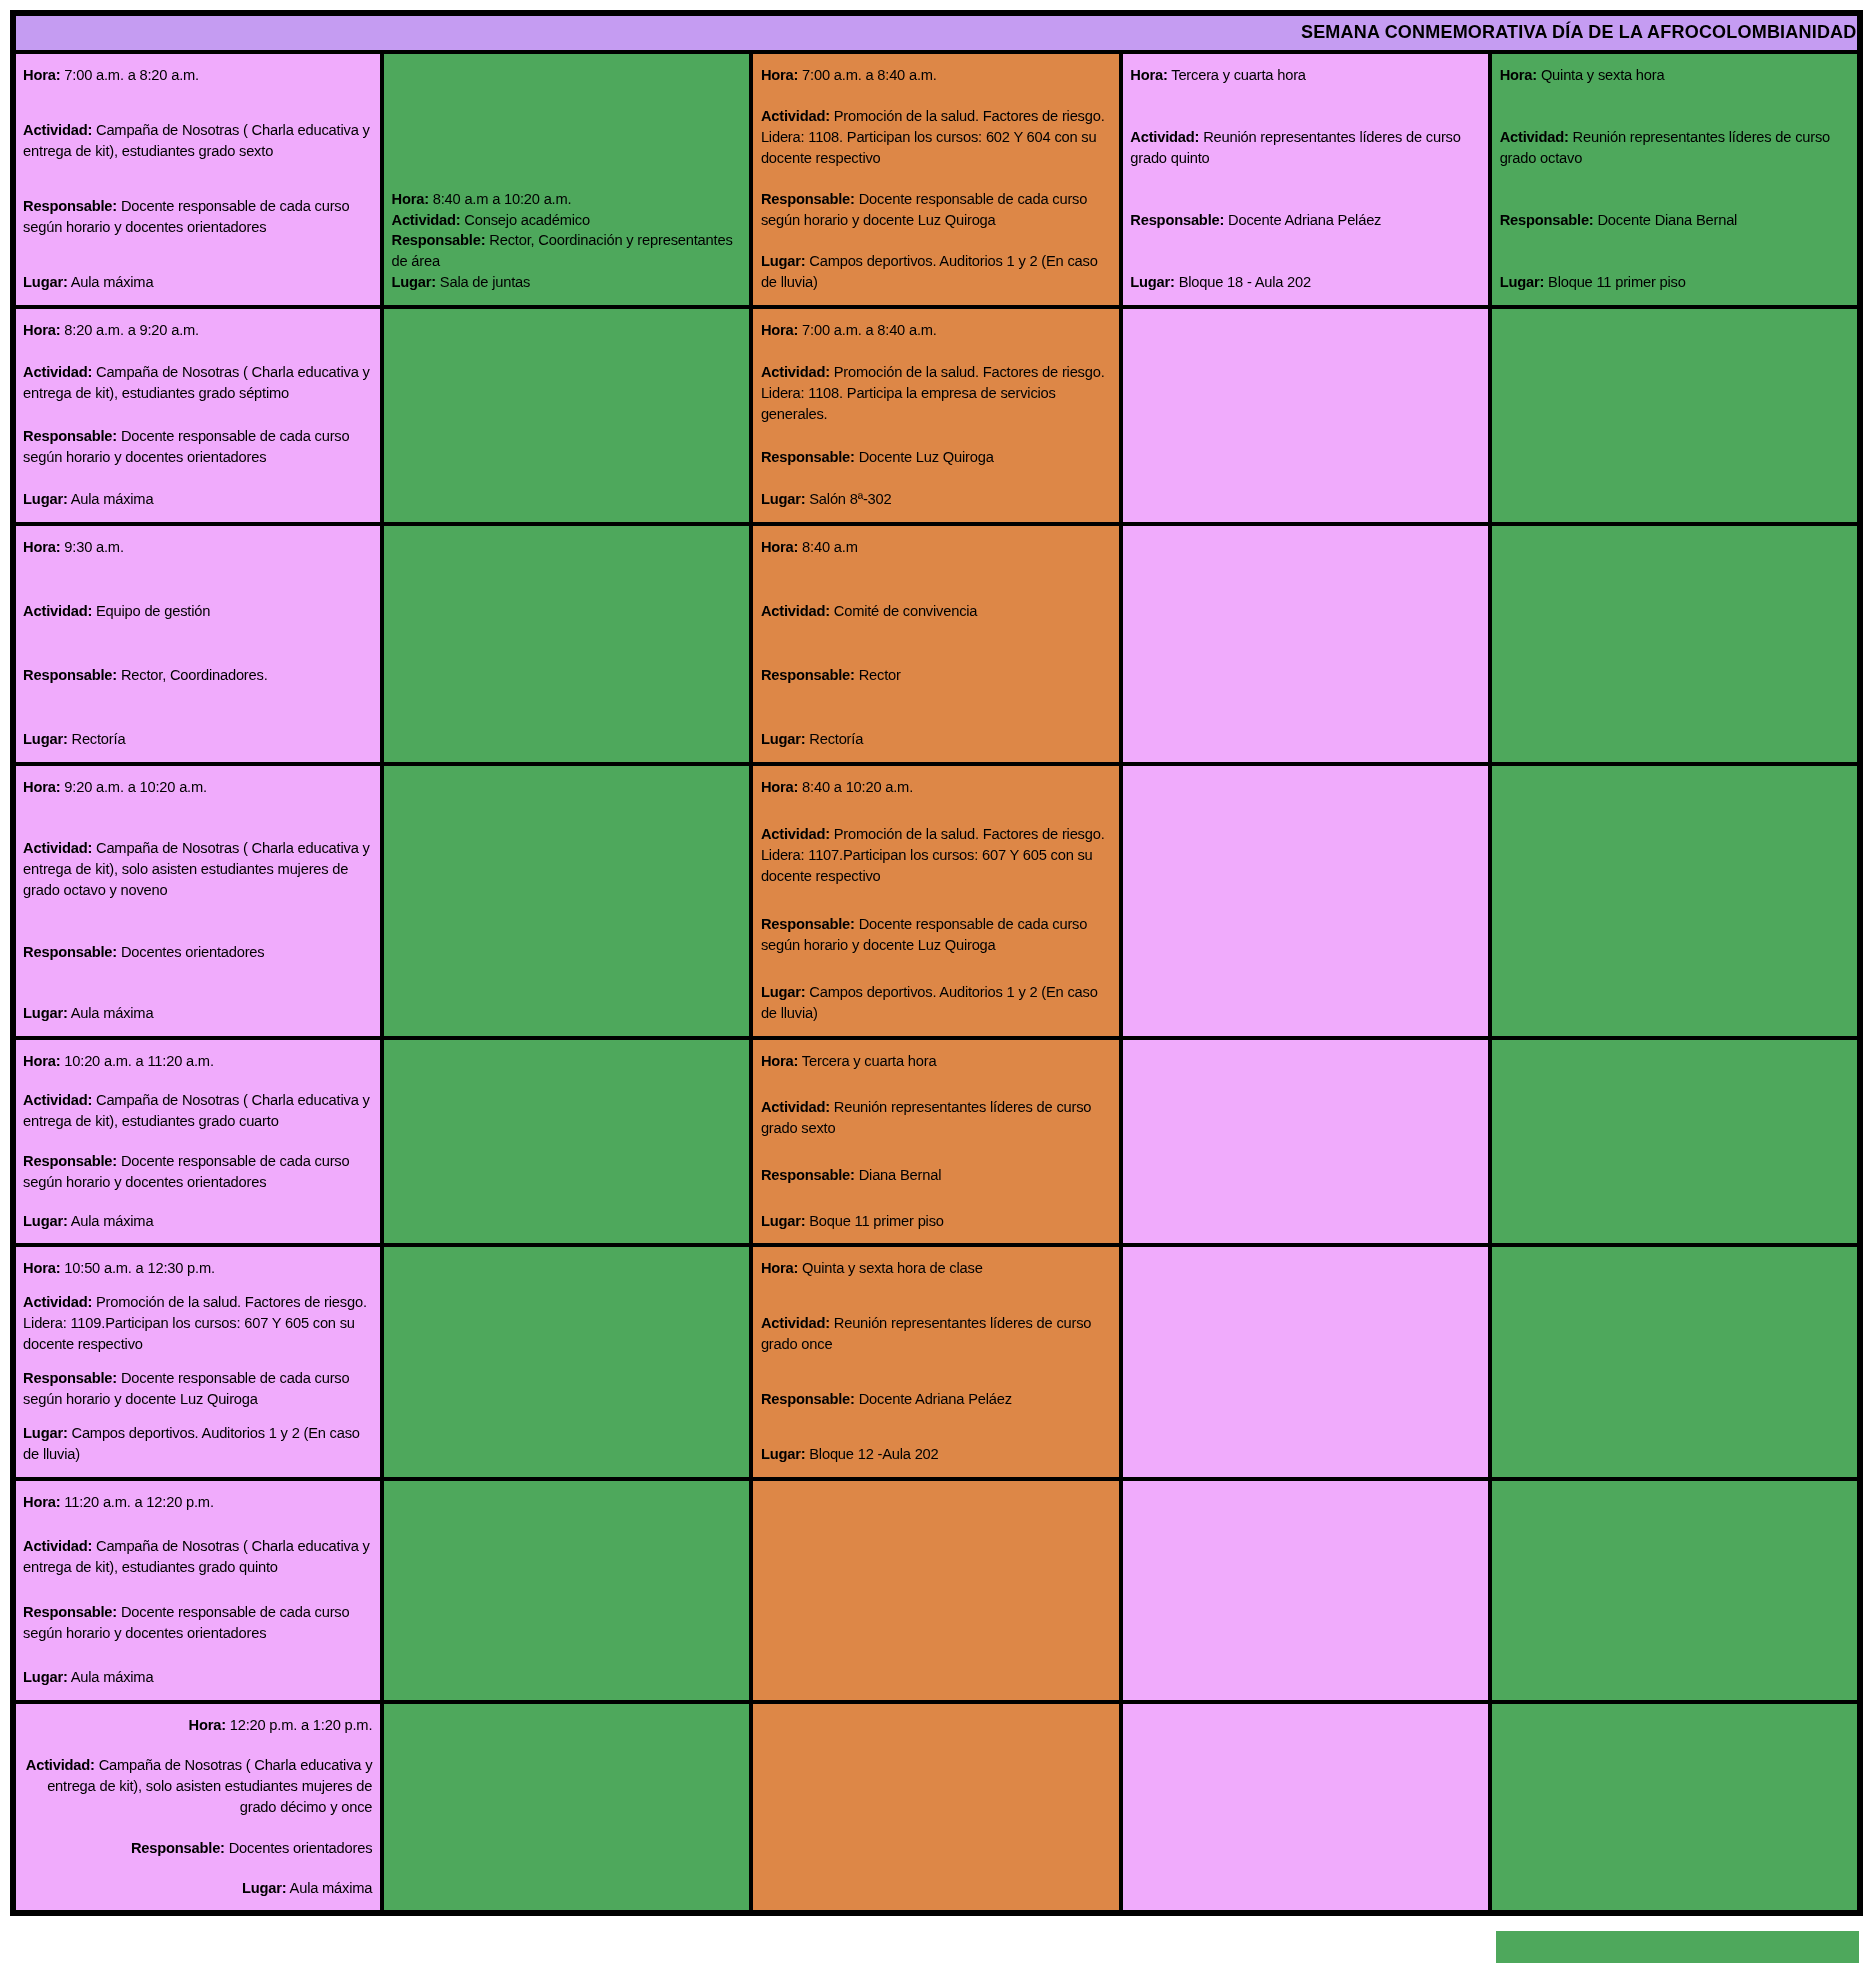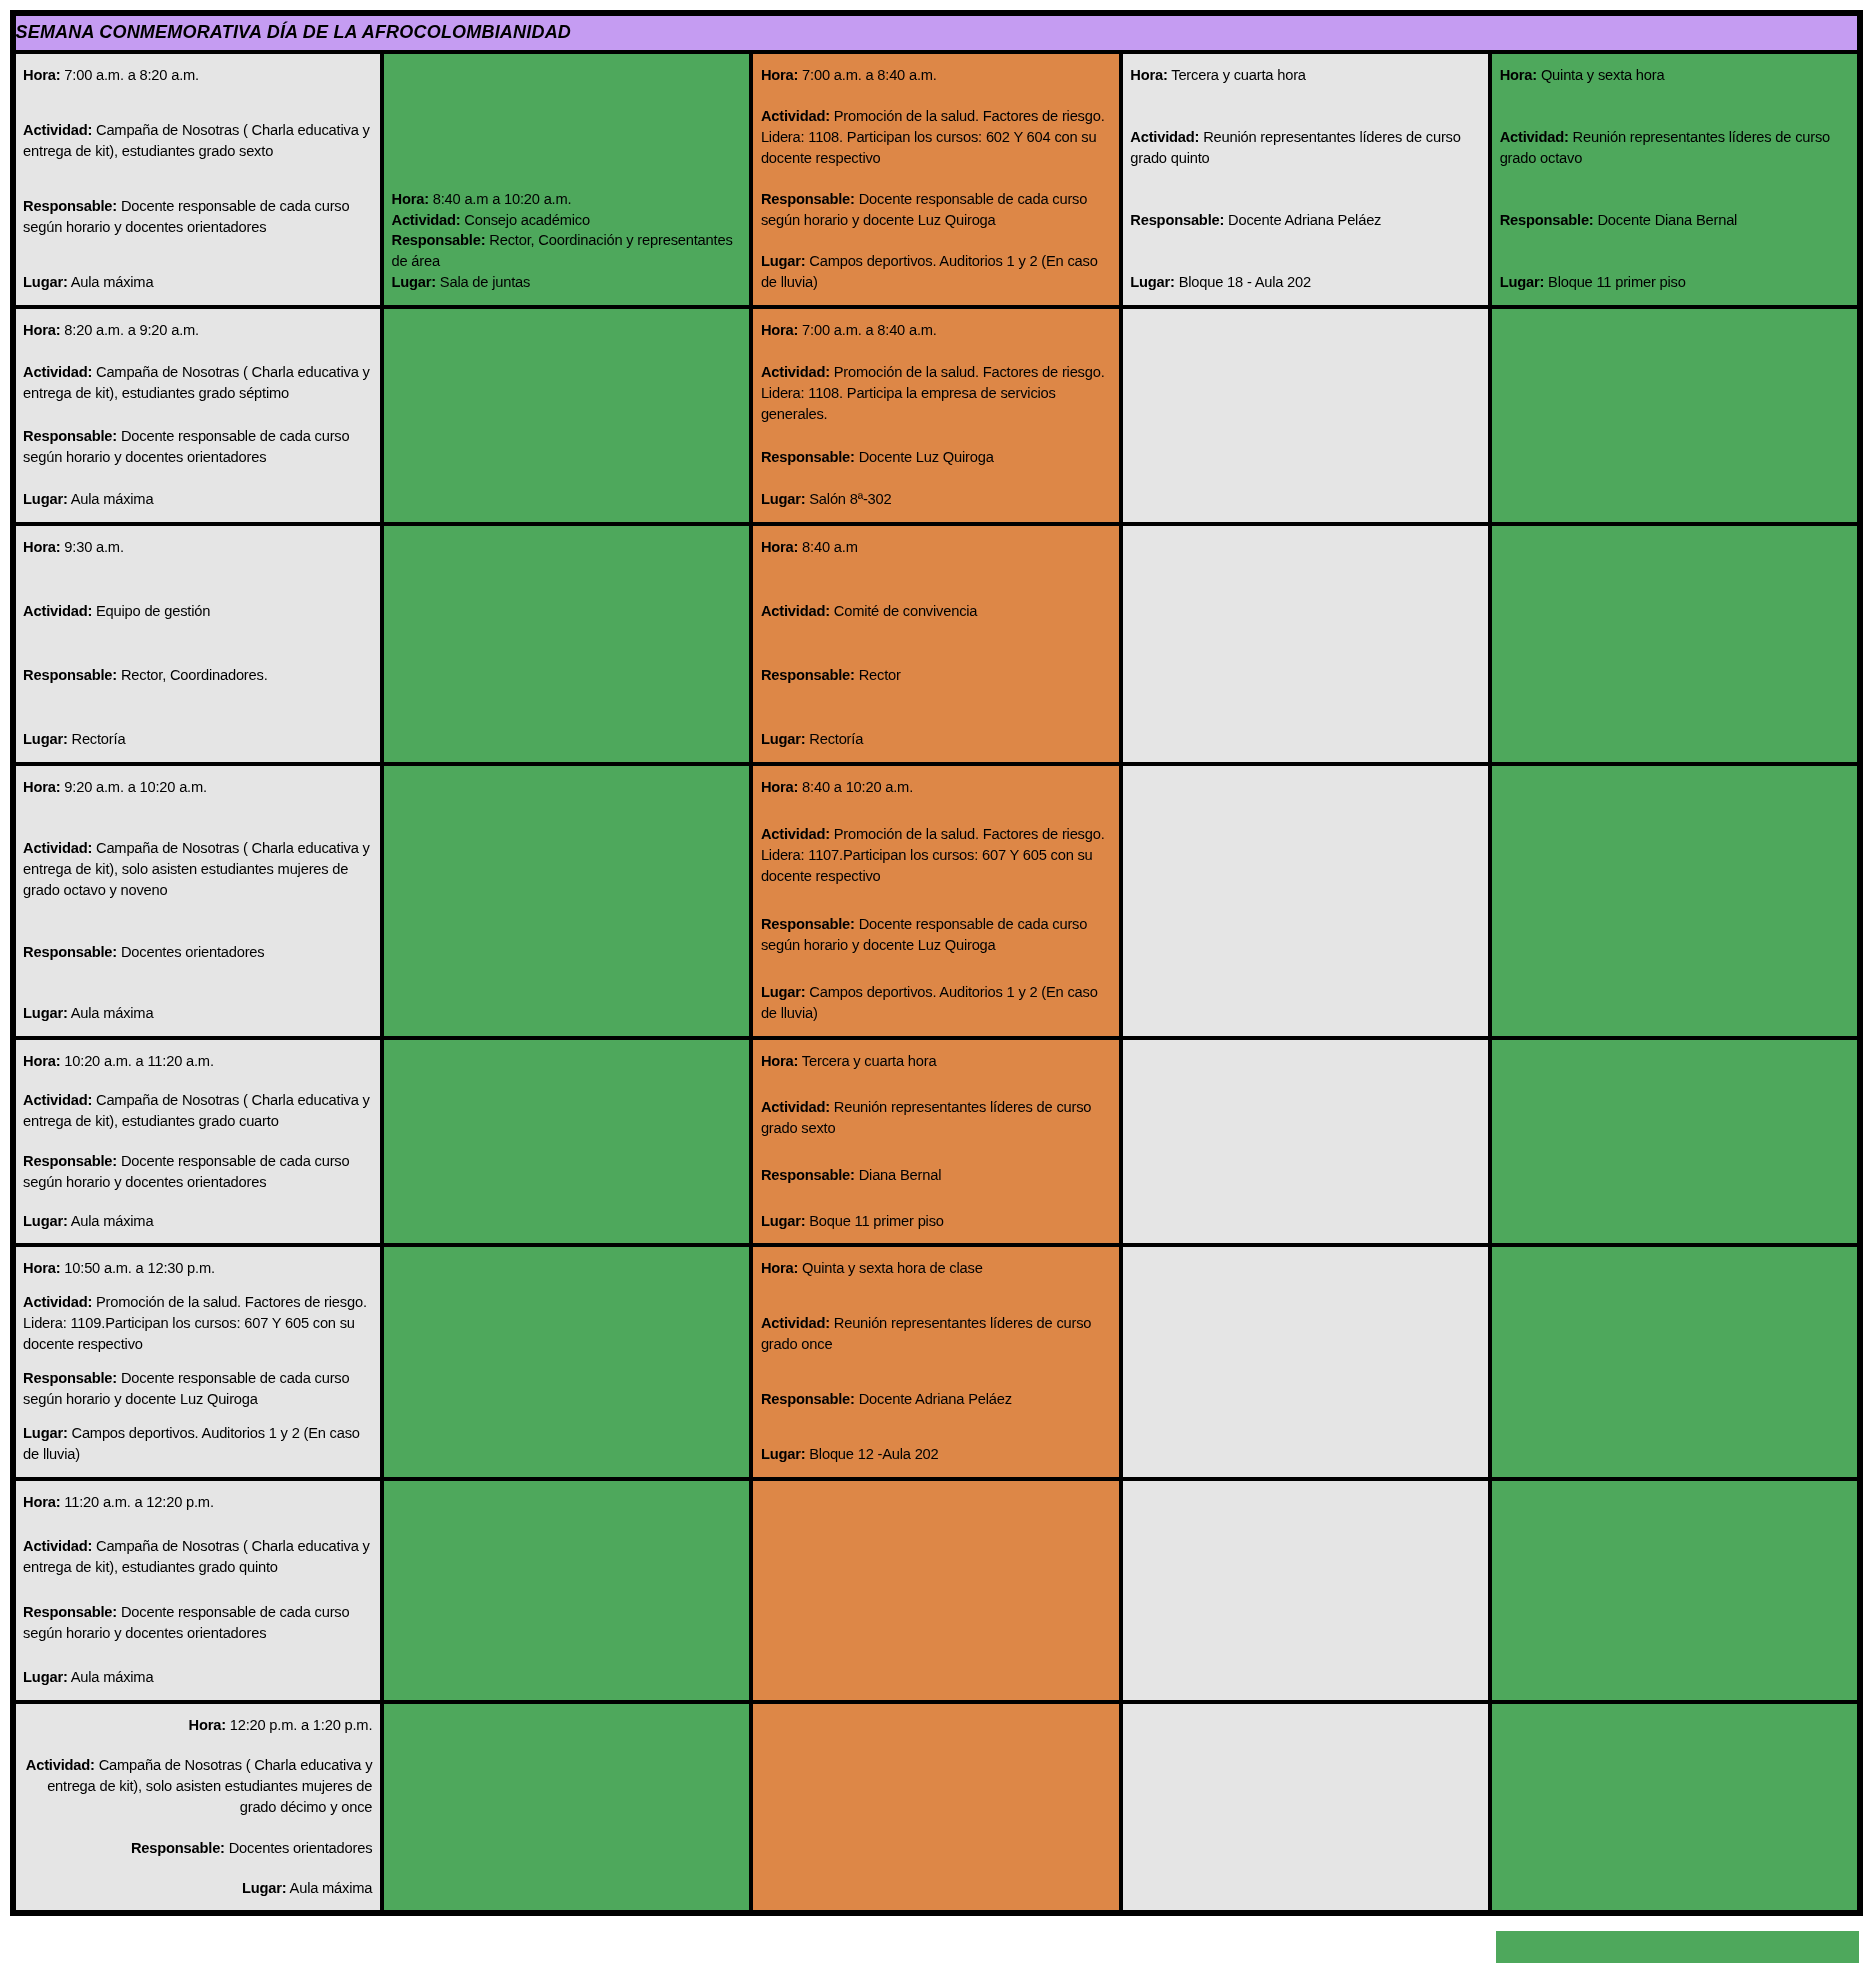--- a/index.html
+++ b/index.html
@@ -18,31 +18,30 @@
   table.grid{
     border-collapse:collapse;table-layout:fixed;width:100%;
     border:6.7px solid var(--border);
   }
   table.grid th, table.grid td{
     border:4.8px solid var(--border);
     padding:0;vertical-align:top;overflow:hidden;
   }
   .title-cell{
     background:var(--title-bg);
-    text-align:left;font-weight:bold;font-size:18px;
+    text-align:right;font-weight:bold;font-size:18px;
     height:34px;vertical-align:middle !important;
     letter-spacing:0.2px;
-    font-style:italic;
   }
   th.day{
     background:var(--header-bg);
     text-align:center;font-weight:bold;font-size:16px;
     height:38px;vertical-align:middle !important;
   }
-  td.white{background:#e5e5e5;}
+  td.white{background:#f0abfc;}
   td.green{background:var(--green);}
   td.orange{background:var(--orange);}
   .cell-inner{
     box-sizing:border-box;height:100%;
     display:flex;flex-direction:column;justify-content:space-between;
     padding:11.4px 7.6px 9.5px 7.6px;
     font-size:14.7px;line-height:1.42;letter-spacing:-0.2px;
   }
   .sec .lbl{font-weight:bold;}
   .green-tail{

